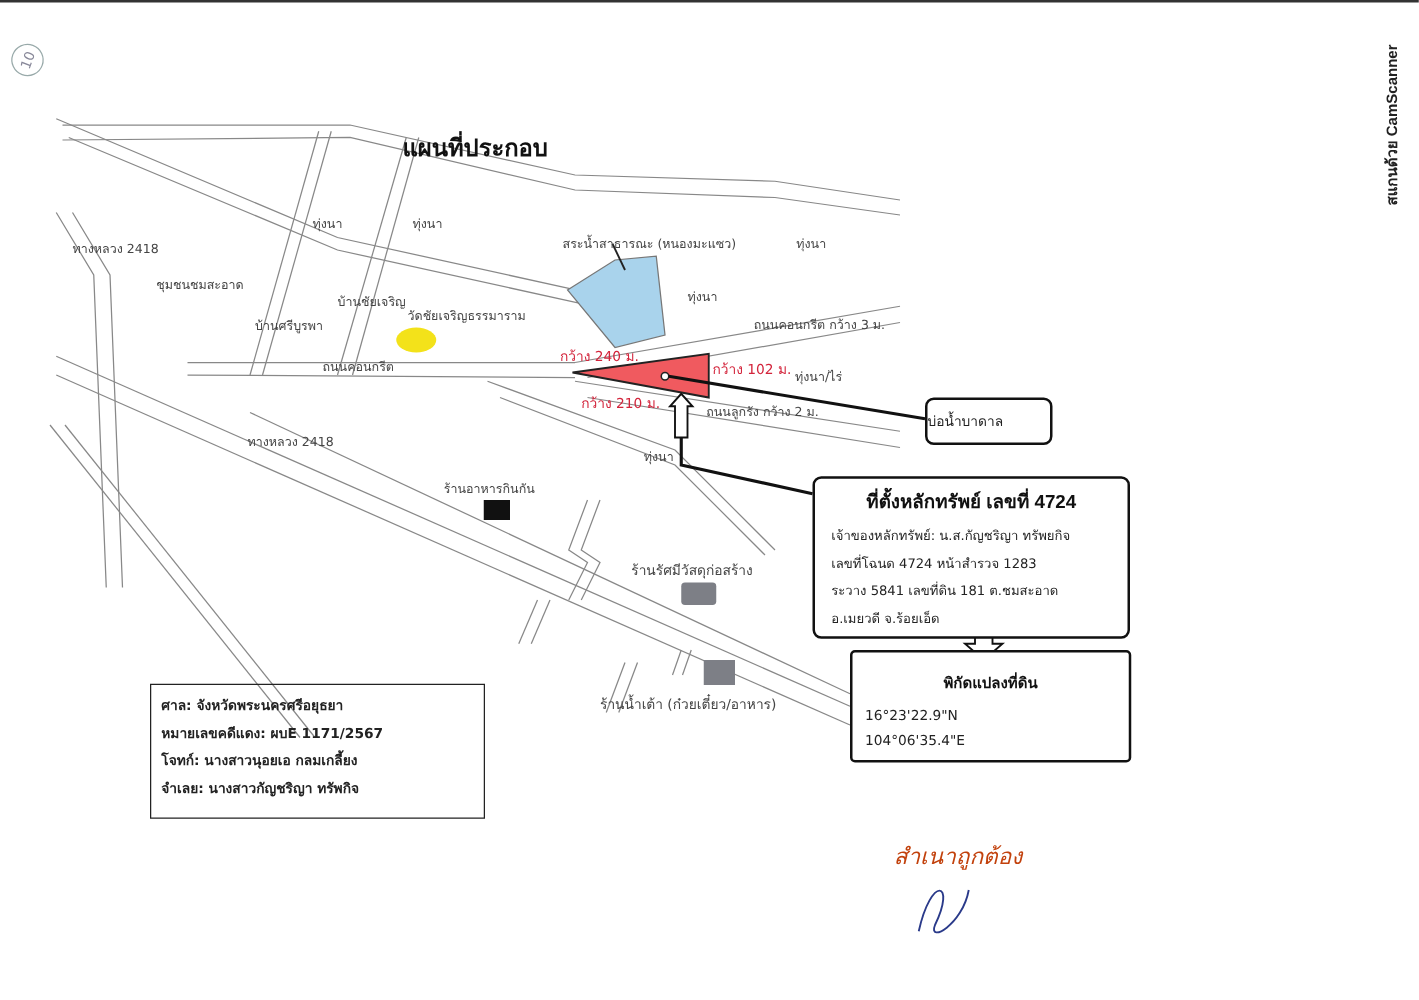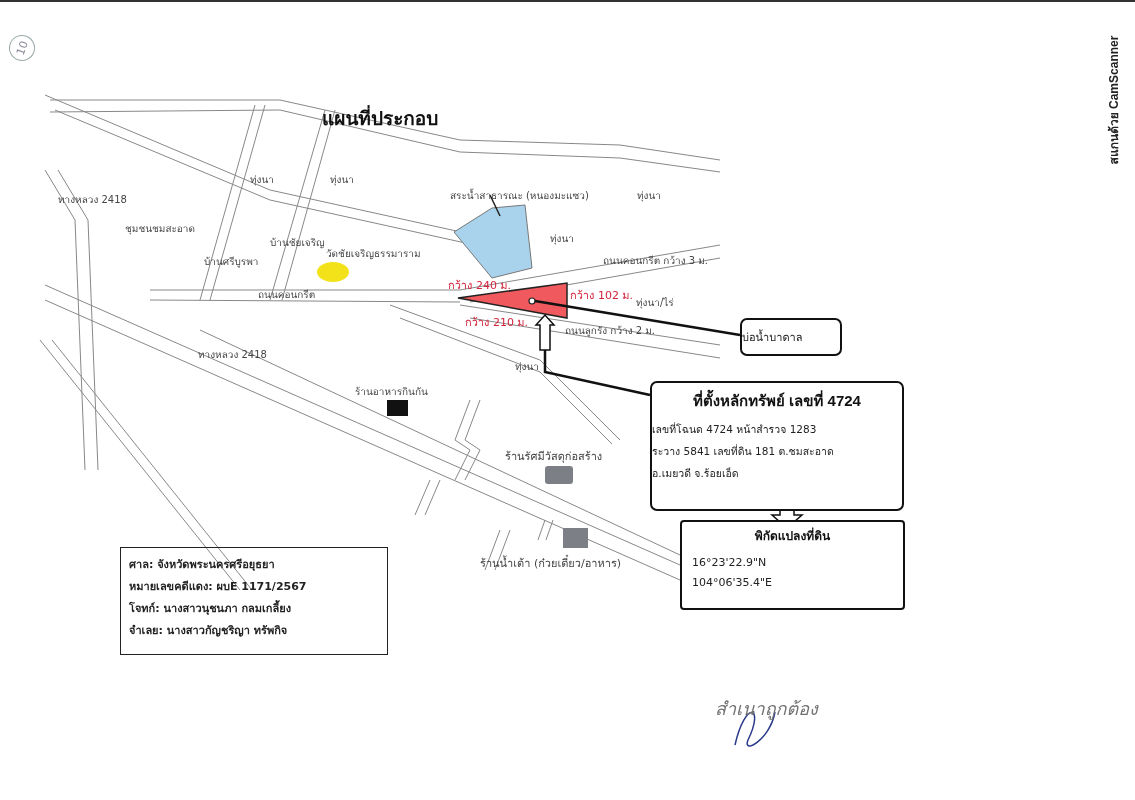--- a/index.html
+++ b/index.html
@@ -10,30 +10,30 @@
            font-size:11px; color:#889; display:flex; align-items:center; justify-content:center; transform:rotate(-70deg); }
   .scanner { position:absolute; left:1098px; top:20px; width:30px; height:160px; }
   .scanner span { position:absolute; left:50%; top:50%; transform:translate(-50%,-50%) rotate(-90deg);
                   white-space:nowrap; font-family:"Liberation Sans", sans-serif; font-weight:bold; font-size:12px; color:#222; }
   svg.map { position:absolute; left:0; top:0; }
   .lbl { position:absolute; white-space:nowrap; font-size:10px; color:#444; line-height:1; }
   .red { color:#d3243b; font-size:11px; }
   .title { position:absolute; left:322px; top:103px; font-family:"Liberation Sans", sans-serif; font-weight:bold; font-size:19px; color:#111;text-align:center; }
   .box { position:absolute; background:#fff; border:2px solid #111; border-radius:7px; }
   .callout-well { left:740px; top:318px; width:98px; height:34px; display:flex; align-items:center; justify-content:flex-start; font-size:11px; }
-  .info { left:650px; top:381px; width:254px; height:130px; padding:4px 0; box-sizing:border-box; }
+  .info { left:650px; top:381px; width:254px; height:130px; padding:4px 13px; box-sizing:border-box; }
   .info h2 { margin:2px 0 5px 0; text-align:center; font-size:15px; font-weight:bold; font-family:"Liberation Sans", sans-serif; color:#111; }
   .info div { font-size:10.5px; line-height:22px; white-space:nowrap; }
-  .coord { left:680px; top:520px; width:225px; height:90px; border-radius:4px; padding:0 10px; box-sizing:border-box; }
+  .coord { left:680px; top:520px; width:225px; height:90px; border-radius:4px; padding:10px 10px; box-sizing:border-box; }
   .coord h3 { margin:4px 0 8px 0; text-align:center; font-size:12px; font-weight:bold; color:#111; }
   .coord div { font-size:11px; line-height:20px; }
   .court { position:absolute; left:120px; top:547px; width:268px; height:108px; border:1.5px solid #222; border-radius:0;
            padding:6px 8px; box-sizing:border-box; }
   .court div { font-size:11px; line-height:22px; font-weight:bold; color:#222; white-space:nowrap; }
-  .sig1 { position:absolute; left:715px; top:670px; font-family:Liberation Mono, monospace; font-style:italic; font-size:18px; color:#737373;margin-top:24px; }
+  .sig1 { position:absolute; left:715px; top:670px; font-family:Liberation Mono, monospace; font-style:italic; font-size:18px; color:#c2410c; }
 </style>
 </head>
 <body>
 
 <div class="topbar"></div>
 <div class="stamp">
     <span>10</span>
   </div>
 <div class="scanner">
     <span>สแกนด้วย CamScanner</span>
@@ -129,31 +129,32 @@
 <span class="lbl red" style="left:448px;top:280px">กว้าง 240 ม.</span>
 <span class="lbl red" style="left:570px;top:290px">กว้าง 102 ม.</span>
 <span class="lbl red" style="left:465px;top:317px">กว้าง 210 ม.</span>
 
 <div class="box callout-well">
     <span>บ่อน้ำบาดาล</span>
   </div>
 
 <div class="box info">
   <h2>ที่ตั้งหลักทรัพย์ เลขที่ 4724</h2>
+  <div>เจ้าของหลักทรัพย์: น.ส.กัญชริญา ทรัพยกิจ</div>
   <div>เลขที่โฉนด 4724 หน้าสำรวจ 1283</div>
   <div>ระวาง 5841 เลขที่ดิน 181 ต.ชมสะอาด</div>
   <div>อ.เมยวดี จ.ร้อยเอ็ด</div>
 </div>
 
 <div class="box coord">
   <h3>พิกัดแปลงที่ดิน</h3>
   <div>16°23'22.9"N</div>
   <div>104°06'35.4"E</div>
 </div>
 
 <div class="court">
   <div>ศาล: จังหวัดพระนครศรีอยุธยา</div>
   <div>หมายเลขคดีแดง: ผบE 1171/2567</div>
-  <div>โจทก์: นางสาวนุชนภา กลมเกลี้ยง</div>
+  <div>โจทก์: นางสาวนุอยเอ กลมเกลี้ยง</div>
   <div>จำเลย: นางสาวกัญชริญา ทรัพกิจ</div>
 </div>
 
 <div class="sig1">สำเนาถูกต้อง</div>
 
 </body></html>

